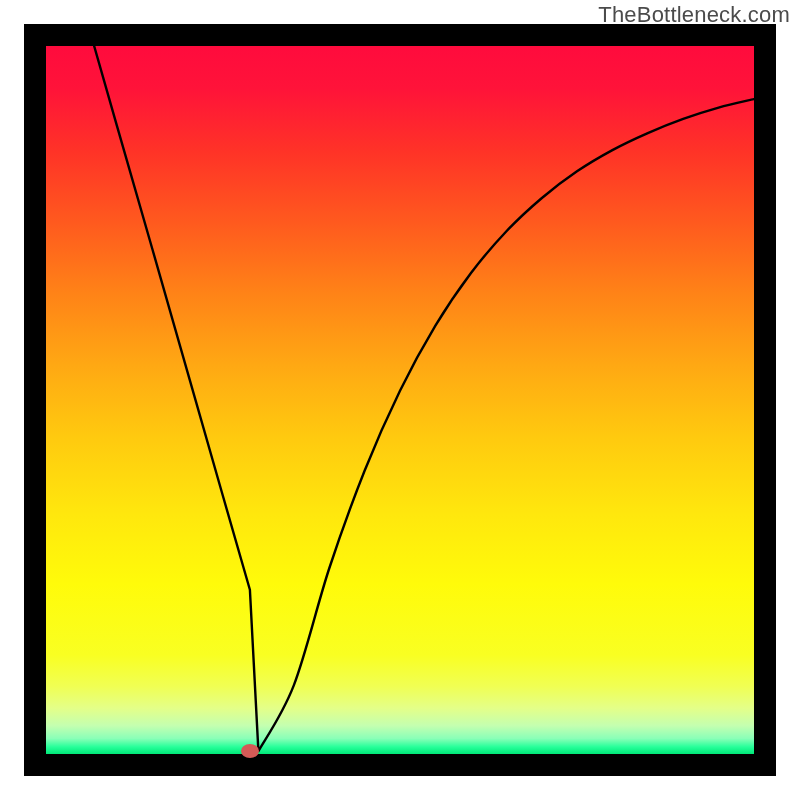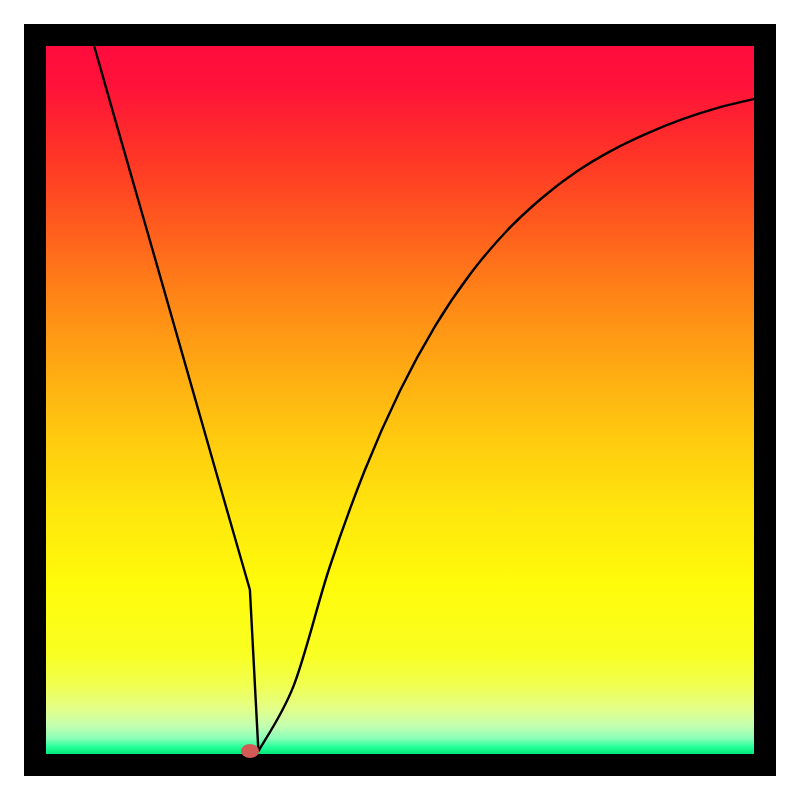--- a/index.html
+++ b/index.html
@@ -61,20 +61,21 @@
     background: #d45a56;
     transform: translate(-50%, -50%);
     z-index: 3;
   }
 </style>
 </head>
 <body>
 
 <div class="wrap">
 
+  <div class="watermark">TheBottleneck.com</div>
 
   <div class="frame"></div>
 
   <div class="plot-area">
     <svg class="gradient-bg" width="708" height="708" viewBox="0 0 708 708" preserveAspectRatio="none">
       <defs>
         <linearGradient id="bg-grad" x1="0" y1="0" x2="0" y2="1">
             <stop offset="0.00%" stop-color="#ff0b3d"></stop>
             <stop offset="6.00%" stop-color="#ff1339"></stop>
             <stop offset="15.00%" stop-color="#ff3327"></stop>

